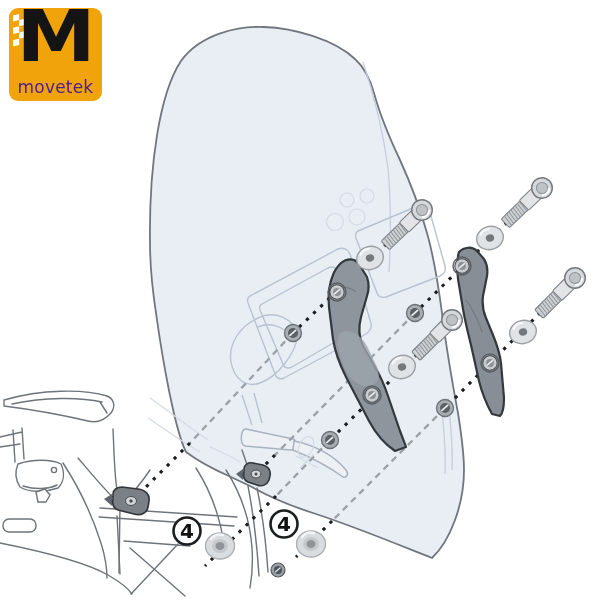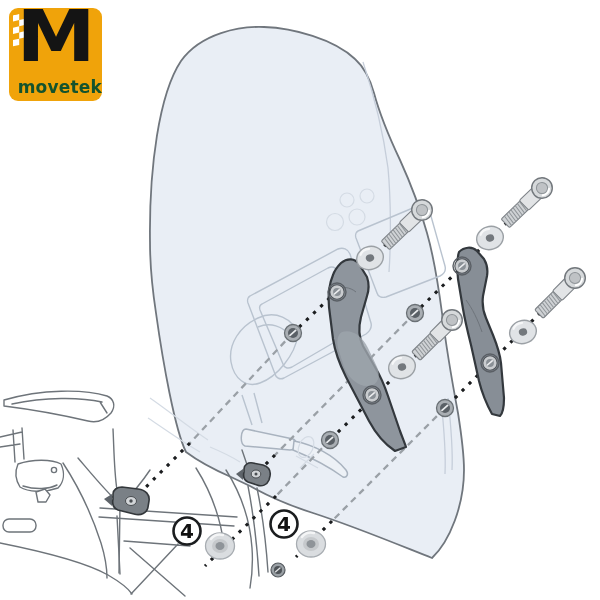--- a/index.html
+++ b/index.html
@@ -5,22 +5,22 @@
   html,body{margin:0;padding:0;}
   body{width:600px;height:600px;background:#ffffff;overflow:hidden;position:relative;
        font-family:"DejaVu Sans", sans-serif;}
   .stage{position:absolute;inset:0;}
   svg{display:block;}
   
   .logo{position:absolute;left:9px;top:8px;width:93px;height:93px;background:#F0A30A;
         border-radius:9px;overflow:hidden;}
   .logo-m{position:absolute;left:50%;top:-7px;transform:translateX(-50%) scaleX(1.12);
           font-size:71px;font-weight:bold;line-height:1;color:#141414;}
-  .logo-text{position:absolute;bottom:4px;left:0;width:100%;text-align:right;
-             font-size:17px;font-weight:bold;letter-spacing:.2px;color:#14532d;}
+  .logo-text{position:absolute;bottom:4px;left:0;width:100%;text-align:center;
+             font-size:17px;font-weight:normal;letter-spacing:.2px;color:#4c1d95;}
   .checker{position:absolute;left:4px;top:5px;transform:skewY(-13deg);}
   
   .shield-edge{stroke:#70767D;stroke-width:1.8;stroke-linejoin:round;}
   .faint{stroke:#C6CEDA;stroke-width:1.3;fill:none;}
   .vfaint{stroke:#D4DBE4;stroke-width:1.2;fill:none;}
   .ghost{stroke:#B9C3CF;stroke-width:1.4;fill:none;}
   .ghost2{stroke:#A9B3BF;stroke-width:1.5;}
   .bike{stroke:#6E747A;stroke-width:1.4;fill:none;stroke-linecap:round;stroke-linejoin:round;}
   .bikef{stroke:#6E747A;stroke-width:1.4;fill:#ffffff;stroke-linejoin:round;}
   .dashBold{stroke:#1B1D1F;stroke-width:3.1;fill:none;stroke-dasharray:3.2 6.6;}

